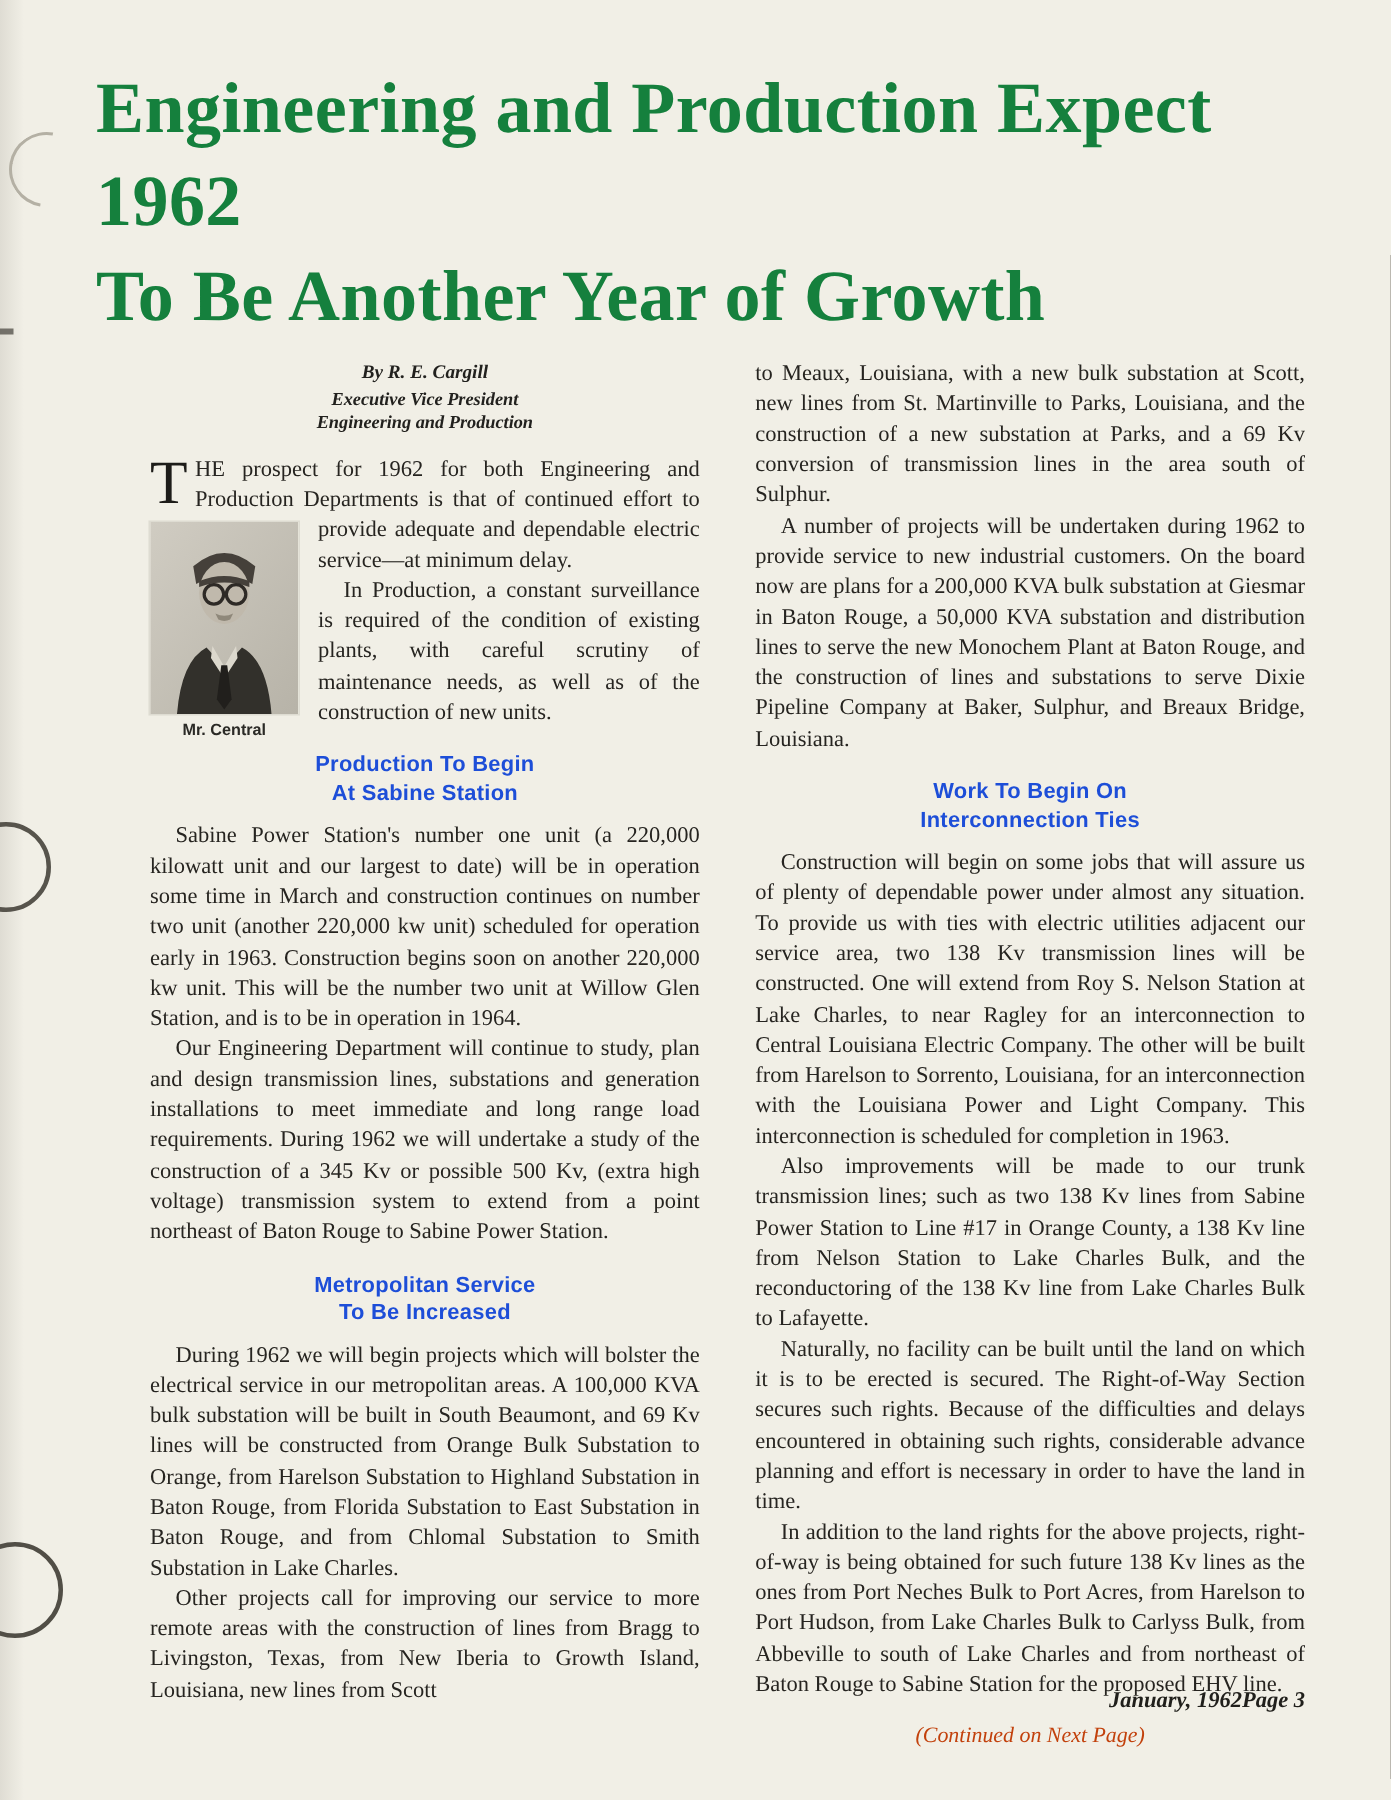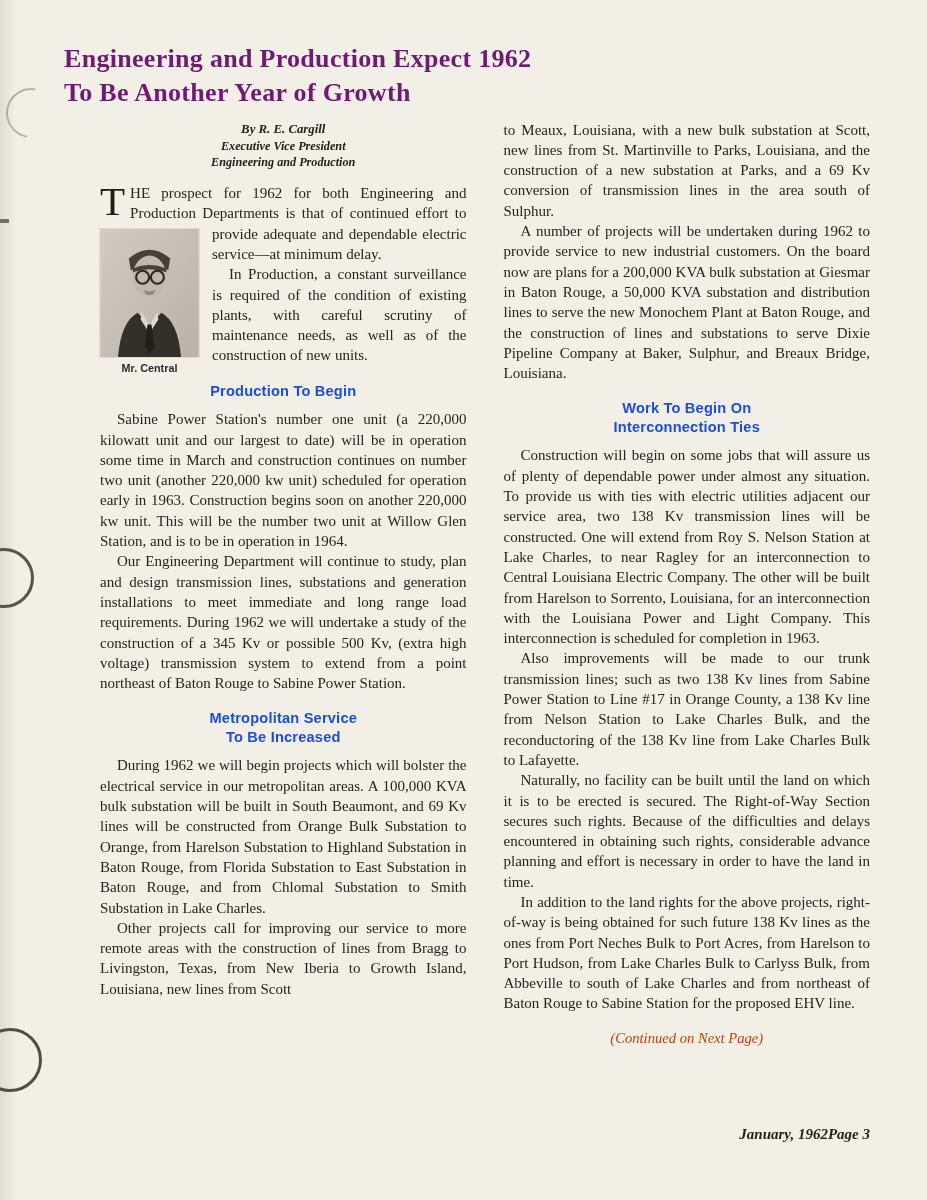--- a/index.html
+++ b/index.html
@@ -25,24 +25,24 @@
     border:2.4px solid transparent;border-top-color:#b4b0a4;border-left-color:#b4b0a4;
     transform:rotate(-35deg);}
   .hole-2{left:-26px;top:548px;width:54px;height:54px;border:3px solid #57544c;}
   .hole-3{left:-22px;top:1028px;width:58px;height:58px;border:3px solid #514e46;}
   .edge-mark{position:absolute;left:0;top:219px;width:9px;height:4px;background:#4e4b44;opacity:.75;}
 
   .title{
     margin:42px 0 4px;
     padding:0 57px 0 64px;
     font-weight:700;
-    font-size:26px;
+    font-size:48px;
     line-height:1.3;
     letter-spacing:.3px;
-    color:#701a75;
+    color:#15803d;
   }
   .title .title-line{display:block;}
 
   .columns{display:flex;gap:37px;padding:0 57px 0 100px;margin-top:10px;}
   .col{flex:1;min-width:0;}
 
   .byline{
     text-align:center;font-style:italic;font-weight:700;
     font-size:12.2px;line-height:15.5px;
     margin:2px 26px 13px;color:#22211e;
@@ -138,20 +138,21 @@
           </svg>
           <span class="photo-caption">Mr. Central</span>
         </span>
         <span>effort to provide adequate and dependable electric service—at minimum delay.</span>
       </p>
 
       <p class="para">In Production, a constant surveillance is required of the condition of existing plants, with careful scrutiny of maintenance needs, as well as of the construction of new units.</p>
 
       <h2 class="section-heading">
         <span>Production To Begin</span>
+        <span>At Sabine Station</span>
       </h2>
 
       <p class="para">Sabine Power Station's number one unit (a 220,000 kilowatt unit and our largest to date) will be in operation some time in March and construction continues on number two unit (another 220,000 kw unit) scheduled for operation early in 1963. Construction begins soon on another 220,000 kw unit. This will be the number two unit at Willow Glen Station, and is to be in operation in 1964.</p>
       <p class="para">Our Engineering Department will continue to study, plan and design transmission lines, substations and generation installations to meet immediate and long range load requirements. During 1962 we will undertake a study of the construction of a 345 Kv or possible 500 Kv, (extra high voltage) transmission system to extend from a point northeast of Baton Rouge to Sabine Power Station.</p>
 
       <h2 class="section-heading">
         <span>Metropolitan Service</span>
         <span>To Be Increased</span>
       </h2>
 

